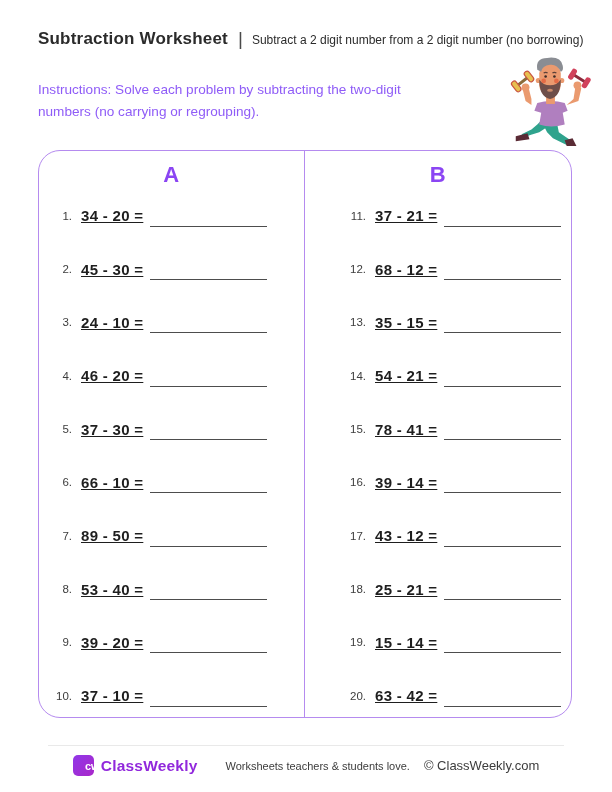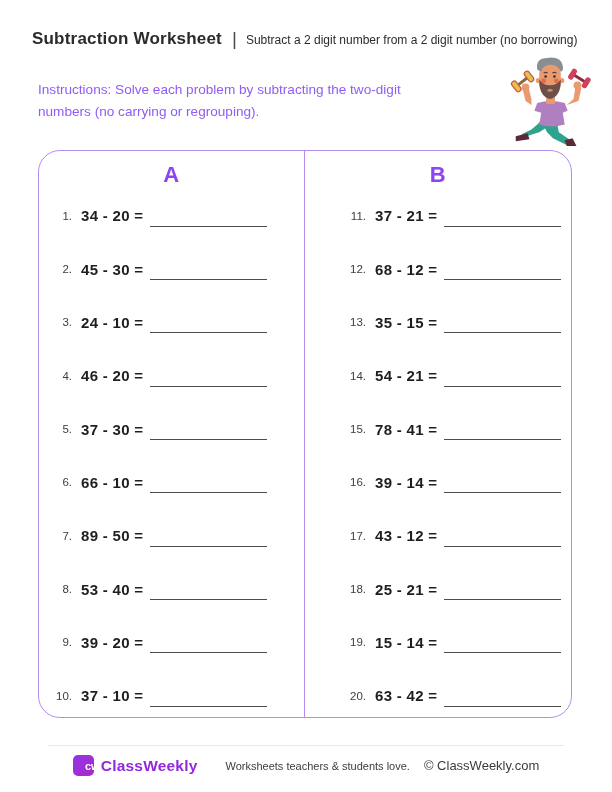--- a/index.html
+++ b/index.html
@@ -11,21 +11,21 @@
     --text_dark:#2B2B2B;
     --ill-shirt:#B07FBF; --ill-pants:#2FA38D; --ill-skin:#EA9A6F; --ill-hair:#8A8D93;
     --ill-beard:#6E4E49; --ill-dumbbell-left:#E7C04F; --ill-dumbbell-right:#D1415B; --ill-shoes:#5A2B35;
   }
   *{box-sizing:border-box;margin:0;padding:0;}
   html,body{background:#fff;}
   body{font-family:"Liberation Sans",sans-serif;}
   .page{position:relative;width:612px;height:792px;background:#ffffff;overflow:hidden;margin:0 auto;}
 
   
-  .hdr{position:absolute;left:32px;top:27px;width:556px;display:flex;align-items:baseline;white-space:nowrap;}
+  .hdr{position:absolute;left:38px;top:27px;width:556px;display:flex;align-items:baseline;white-space:nowrap;}
   .hdr .title{font-size:17px;font-weight:700;color:var(--text_dark);letter-spacing:.2px;}
   .hdr .sep{font-size:19px;font-weight:300;color:#4a4a4a;margin:0 9px 0 10px;position:relative;top:1px;}
   .hdr .subtitle{font-size:12px;font-weight:400;color:var(--text_dark);}
 
   
   .instructions{position:absolute;left:38px;top:79px;width:400px;font-size:13.6px;line-height:1.65;color:var(--instructions);}
   .instructions .lbl{font-weight:400;}
 
   
   .illu{position:absolute;left:502px;top:54px;width:98px;height:94px;}
@@ -34,21 +34,21 @@
   .box{position:absolute;left:38px;top:150px;width:534px;height:568px;border:1.5px solid var(--box_border);border-radius:22px;display:flex;overflow:hidden;background:#fff;}
   .col{width:50%;padding-top:10px;}
   .col.a{border-right:1px solid var(--box_border);}
   .col h2{height:28px;line-height:28px;text-align:center;font-size:22px;font-weight:700;color:var(--accent);letter-spacing:.5px;}
   .col ol{list-style:none;}
   .problem{height:53.35px;display:flex;align-items:center;}
   .col.a .problem{padding-left:9px;}
   .col.b .problem{padding-left:33px;}
   .num{width:24px;text-align:right;font-size:11.5px;color:#3d3d3d;margin-right:9px;flex:none;}
   .col.b .num{width:28px;}
-  .expr{font-size:15px;font-weight:700;color:#1e1e1e;letter-spacing:.3px;white-space:nowrap;}
+  .expr{font-size:15px;font-weight:700;color:#1e1e1e;letter-spacing:.3px;white-space:nowrap;text-decoration:underline;}
   .blank{display:inline-block;width:117px;height:14px;border-bottom:1.8px solid var(--answer_line);margin-left:7px;transform:translateY(4px);flex:none;}
 
   
   .footer-divider{position:absolute;left:48px;right:48px;top:745px;height:1px;background:#e9e9e9;}
   .footer{position:absolute;left:0;top:755px;width:612px;display:flex;justify-content:center;align-items:center;}
   .badge{width:21px;height:21px;border-radius:5px;background:linear-gradient(135deg,#9137E8 0%,#A928C9 100%);color:#fff;font-size:11px;font-weight:700;display:flex;align-items:center;justify-content:center;flex:none;padding-left:18px;}
   .brand{font-size:15.5px;font-weight:700;color:var(--brand_purple);margin-left:7px;letter-spacing:.2px;}
   .tagline{font-size:11px;color:#3c3c3c;margin-left:28px;}
   .copyright{font-size:13px;color:#3c3c3c;margin-left:14px;}
 </style>

